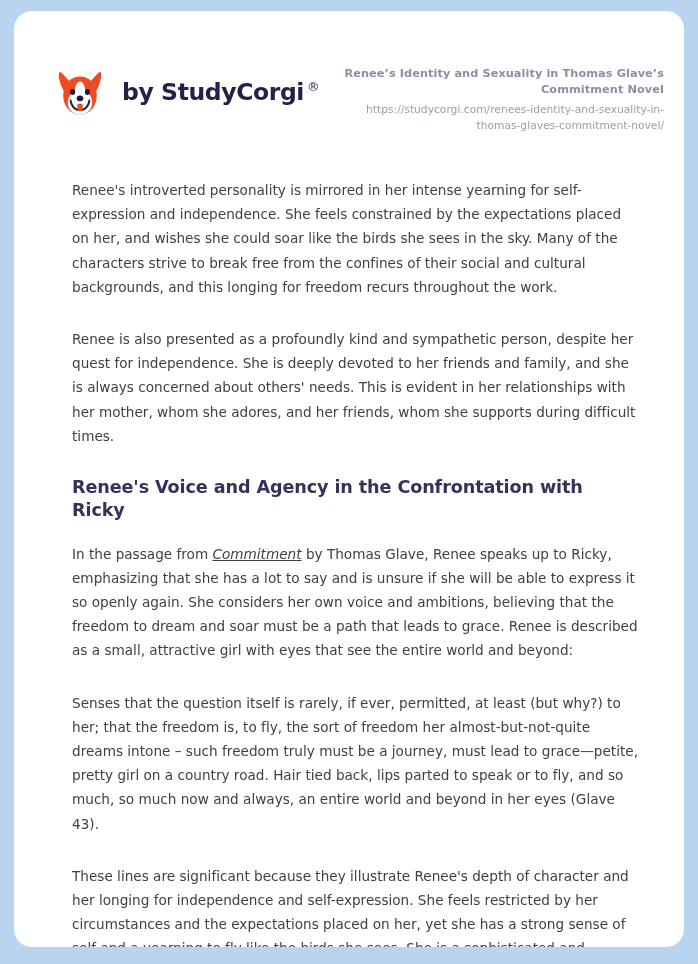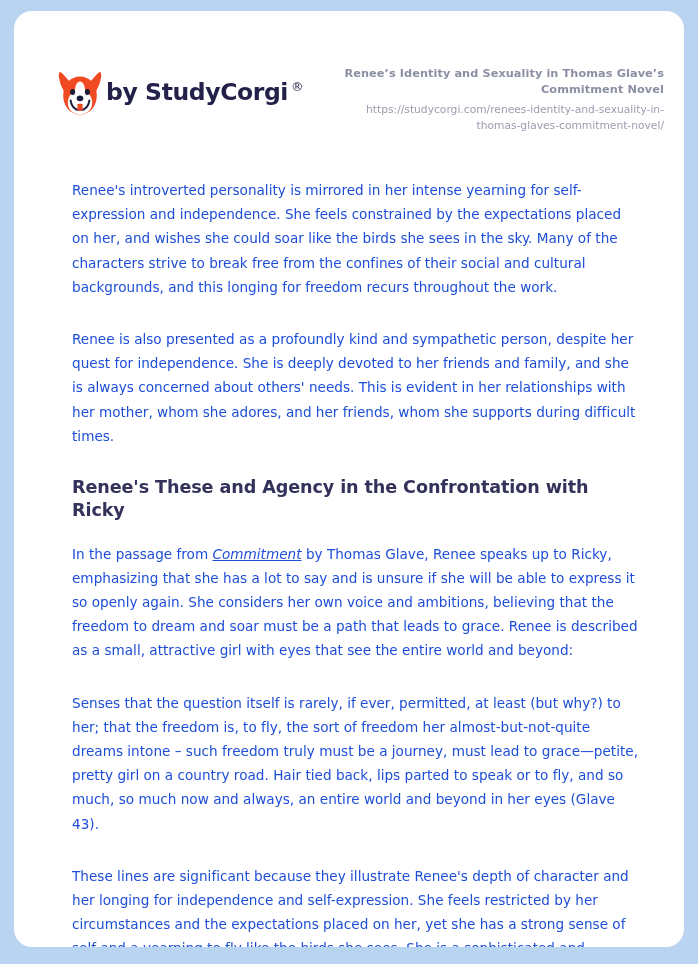--- a/index.html
+++ b/index.html
@@ -30,21 +30,21 @@
   .header {
     display: flex;
     align-items: flex-start;
     justify-content: space-between;
     padding: 51px 20px 0 44px;
   }
 
   .brand {
     display: flex;
     align-items: center;
-    gap: 4px;
+    gap: 20px;
     padding-top: 7px;
   }
   .brand-logo {
     width: 44px;
     height: 47px;
     flex: none;
     display: block;
   }
   .brand-word {
     font-family: "DejaVu Sans", "Liberation Sans", sans-serif;
@@ -89,21 +89,21 @@
   
   .article {
     padding: 0 46px 0 58px;
     margin-top: 45px;
   }
 
   .article p {
     margin: 0 0 28px 0;
     font-size: 13.6px;
     line-height: 1.78;
-    color: #1d4ed8;
+    color: #404040;
     letter-spacing: 0.01px;
   }
   .article p em { font-style: italic; text-decoration: underline; }
 
   .article h2 {
     margin: 14px 0 20px 0;
     font-size: 17.6px;
     font-weight: bold;
     color: #32325a;
     line-height: 1.3;
@@ -146,19 +146,19 @@
     <div class="header-meta">
       <div class="doc-title">Renee’s Identity and Sexuality in Thomas Glave’s Commitment Novel</div>
       <div class="doc-url">https://studycorgi.com/renees-identity-and-sexuality-in-thomas-glaves-commitment-novel/</div>
     </div>
 
   </div>
 
   <div class="article" id="article-body">
       <p>Renee's introverted personality is mirrored in her intense yearning for self-expression and independence. She feels constrained by the expectations placed on her, and wishes she could soar like the birds she sees in the sky. Many of the characters strive to break free from the confines of their social and cultural backgrounds, and this longing for freedom recurs throughout the work.</p>
       <p>Renee is also presented as a profoundly kind and sympathetic person, despite her quest for independence. She is deeply devoted to her friends and family, and she is always concerned about others' needs. This is evident in her relationships with her mother, whom she adores, and her friends, whom she supports during difficult times.</p>
-      <h2 class="tight-top">Renee's These and Agency in the Confrontation with Ricky</h2>
+      <h2 class="tight-top">Renee's Voice and Agency in the Confrontation with Ricky</h2>
       <p>In the passage from <em>Commitment</em> by Thomas Glave, Renee speaks up to Ricky, emphasizing that she has a lot to say and is unsure if she will be able to express it so openly again. She considers her own voice and ambitions, believing that the freedom to dream and soar must be a path that leads to grace. Renee is described as a small, attractive girl with eyes that see the entire world and beyond:</p>
       <p>Senses that the question itself is rarely, if ever, permitted, at least (but why?) to her; that the freedom is, to fly, the sort of freedom her almost-but-not-quite dreams intone – such freedom truly must be a journey, must lead to grace—petite, pretty girl on a country road. Hair tied back, lips parted to speak or to fly, and so much, so much now and always, an entire world and beyond in her eyes (Glave 43).</p>
       <p>These lines are significant because they illustrate Renee's depth of character and her longing for independence and self-expression. She feels restricted by her circumstances and the expectations placed on her, yet she has a strong sense of self and a yearning to fly like the birds she sees. She is a sophisticated and dynamic character whose voice offers a valuable perspective on the story.</p>
     </div>
 
 </div>
 
 </body></html>

